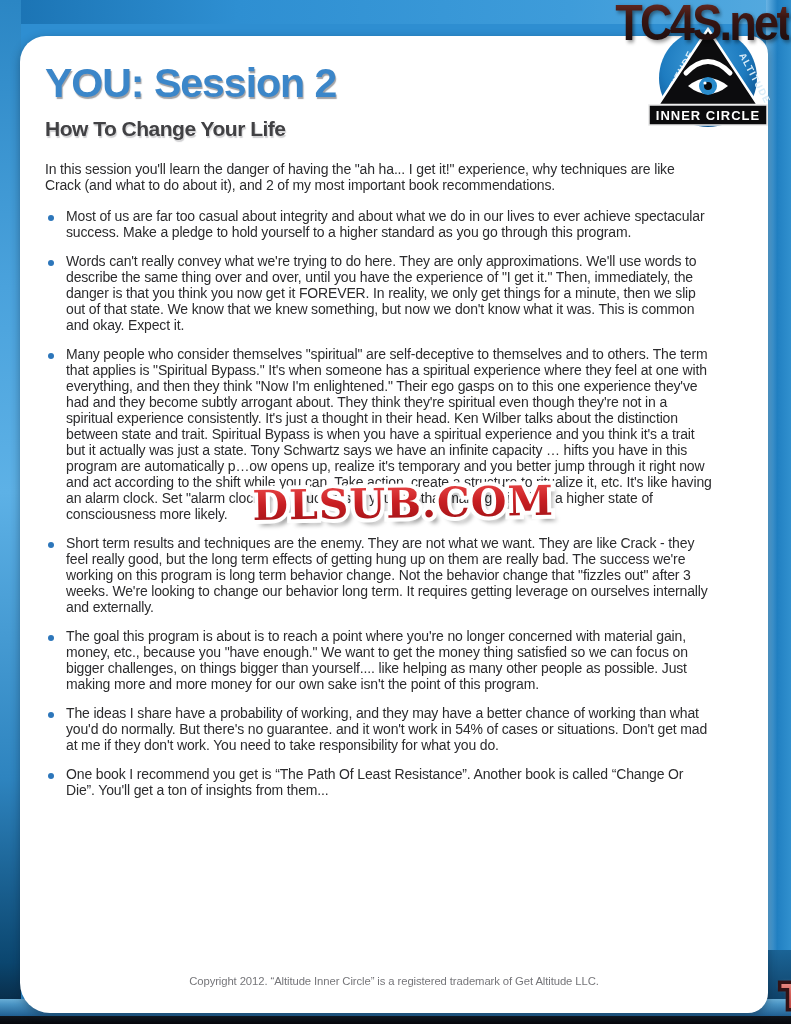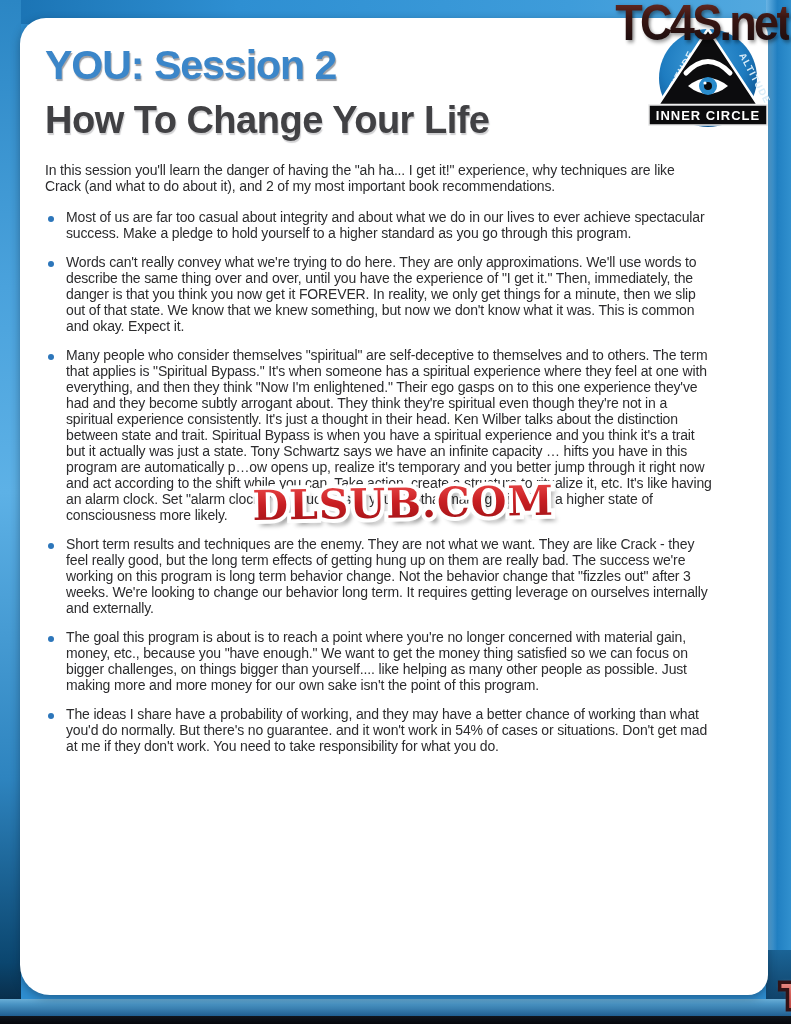--- a/index.html
+++ b/index.html
@@ -14,29 +14,29 @@
   .frame-right{position:absolute;right:0;top:0;width:25px;height:1024px;
     background:linear-gradient(90deg,#6ab4e4,#2180c2 45%,#3190ce);}
   .frame-right-dark{position:absolute;right:0;top:950px;width:25px;height:62px;
     background:linear-gradient(180deg,#1b6496,#0d3a5e);}
   .frame-bottom-blue{position:absolute;left:0;top:999px;width:791px;height:17px;
     background:linear-gradient(180deg,#6aaed6 0%,#4a94c4 30%,#205f91 100%);}
   .frame-bottom-dark{position:absolute;left:0;top:1016px;width:791px;height:8px;
     background:linear-gradient(180deg,#10151c,#05070b);}
 
   
-  .card{position:absolute;left:20px;top:18px;width:748px;height:977px;
+  .card{position:absolute;left:20px;top:36px;width:748px;height:977px;
     background:#fff;border-radius:26px 18px 20px 30px;
     box-shadow:0 3px 10px rgba(10,30,50,.4);}
   .card-inner{position:absolute;left:0;top:0;right:0;bottom:0;
     padding:24px 56px 0 25px;box-sizing:border-box;}
 
   h1.title{margin:0;font-size:41px;font-weight:700;letter-spacing:-1px;
     color:#3b86c9;text-shadow:1px 2px 1px rgba(70,70,75,.5);}
-  h2.subtitle{margin:10px 0 0 0;font-size:38px;font-weight:700;letter-spacing:-.5px;
+  h2.subtitle{margin:10px 0 0 0;font-size:21px;font-weight:700;letter-spacing:-.5px;
     color:#414144;text-shadow:1px 2px 1px rgba(120,120,125,.35);}
 
   .intro{margin:20px 0 0 0;}
   .intro,.bullets li{font-size:14px;line-height:16px;letter-spacing:-.15px;
     color:#2c2c2e;}
   ul.bullets{list-style:none;margin:15px 0 12px 0;padding:0;}
   .bullets li{position:relative;padding-left:21px;margin-bottom:13px;}
   .bullets li::before{content:'';position:absolute;left:3px;top:7px;width:6px;height:6px;
     border-radius:50%;background:#2d76ba;}
 
@@ -87,21 +87,23 @@
       <h1 class="title">YOU: Session 2</h1>
       <h2 class="subtitle">How To Change Your Life</h2>
       <p class="intro">In this session you'll learn the danger of having the "ah ha... I get it!" experience, why techniques are like Crack (and what to do about it), and 2 of my most important book recommendations.</p>
       <ul class="bullets">
           <li>Most of us are far too casual about integrity and about what we do in our lives to ever achieve spectacular success. Make a pledge to hold yourself to a higher standard as you go through this program.</li>
           <li>Words can't really convey what we're trying to do here. They are only approximations. We'll use words to describe the same thing over and over, until you have the experience of "I get it." Then, immediately, the danger is that you think you now get it FOREVER. In reality, we only get things for a minute, then we slip out of that state. We know that we knew something, but now we don't know what it was. This is common and okay. Expect it.</li>
           <li>Many people who consider themselves "spiritual" are self-deceptive to themselves and to others. The term that applies is "Spiritual Bypass." It's when someone has a spiritual experience where they feel at one with everything, and then they think "Now I'm enlightened." Their ego gasps on to this one experience they've had and they become subtly arrogant about. They think they're spiritual even though they're not in a spiritual experience consistently. It's just a thought in their head. Ken Wilber talks about the distinction between state and trait. Spiritual Bypass is when you have a spiritual experience and you think it's a trait but it actually was just a state. Tony Schwartz says we have an infinite capacity … hifts you have in this program are automatically p…ow opens up, realize it's temporary and you better jump through it right now and act according to the shift while you can. Take action, create a structure to ritualize it, etc. It's like having an alarm clock. Set "alarm clocks" or structures in your life that make getting into a higher state of consciousness more likely.</li>
           <li>Short term results and techniques are the enemy. They are not what we want. They are like Crack - they feel really good, but the long term effects of getting hung up on them are really bad. The success we're working on this program is long term behavior change. Not the behavior change that "fizzles out" after 3 weeks. We're looking to change our behavior long term. It requires getting leverage on ourselves internally and externally.</li>
           <li>The goal this program is about is to reach a point where you're no longer concerned with material gain, money, etc., because you "have enough." We want to get the money thing satisfied so we can focus on bigger challenges, on things bigger than yourself.... like helping as many other people as possible. Just making more and more money for our own sake isn't the point of this program.</li>
           <li>The ideas I share have a probability of working, and they may have a better chance of working than what you'd do normally. But there's no guarantee. and it won't work in 54% of cases or situations. Don't get mad at me if they don't work. You need to take responsibility for what you do.</li>
+          <li>One book I recommend you get is “The Path Of Least Resistance”. Another book is called “Change Or Die”. You'll get a ton of insights from them...</li>
         </ul>
+      <div class="copyright">Copyright 2012. “Altitude Inner Circle” is a registered trademark of Get Altitude LLC.</div>
     </div>
   </div>
 
   <div class="logo">
     <svg viewBox="0 0 124 106" width="124" height="106">
       <defs>
         <radialGradient id="ball" cx="45%" cy="35%" r="70%">
           <stop offset="0%" stop-color="#3e9bd8"></stop>
           <stop offset="60%" stop-color="#1e7cc0"></stop>
           <stop offset="100%" stop-color="#0c4e8a"></stop>

